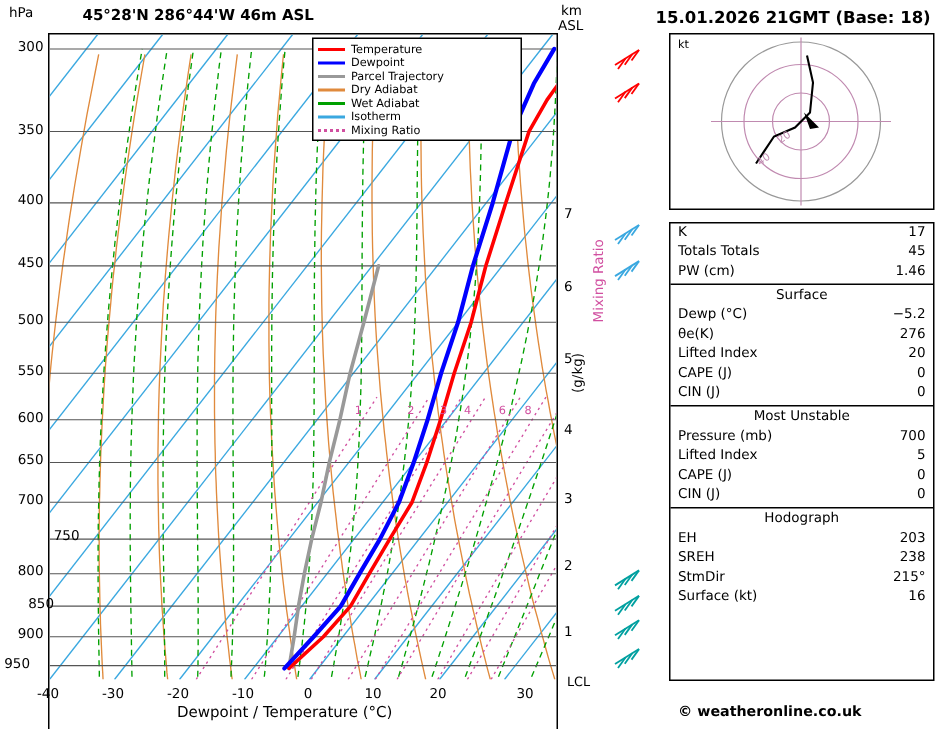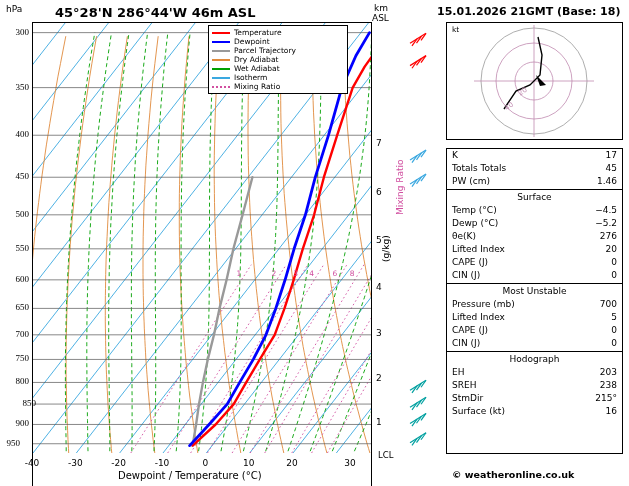--- a/index.html
+++ b/index.html
@@ -8,21 +8,21 @@
     background:#ffffff;
     font-family:"DejaVu Sans", sans-serif;
     font-size:9px;
     color:#000;
     position:relative;
     overflow:hidden;
   }
   .abs{position:absolute;}
   
   #hpa-label{left:6px;top:4px;font-size:9px;}
-  #station-title{left:55px;top:5px;font-size:13px;font-weight:bold;}
+  #station-title{left:55px;top:5px;font-size:10px;font-weight:bold;}
   #km-label{left:374px;top:3px;font-size:9px;}
   #asl-label{left:372px;top:13px;font-size:9px;}
   #date-title{left:437px;top:5px;font-size:11px;font-weight:bold;}
   
   #skew-frame{
     left:32px;top:22px;width:340px;height:485px;
     border:1px solid #000;box-sizing:border-box;
     background:#fff;overflow:hidden;padding-left:19px;
   }
   #skew-svg{position:absolute;left:0;top:0;}
@@ -30,21 +30,21 @@
   #legend{
     position:absolute;left:175px;top:2px;width:140px;
     background:#fff;border:1px solid #000;
     padding:2px 3px;box-sizing:border-box;
     font-size:7.5px;line-height:9.2px;
   }
   .leg-row{display:flex;align-items:center;height:9px;}
   .leg-swatch{width:18px;height:0;border-top-width:2px;border-top-style:solid;margin-right:4px;}
   .leg-label{white-space:nowrap;}
   
-  .ylab{position:absolute;right:0;transform:translateY(-50%);font-size:9px;text-align:right;width:28px;font-family:Liberation Serif, serif;}
+  .ylab{position:absolute;right:0;transform:translateY(-50%);font-size:9px;text-align:right;width:28px;}
   
   .xlab{position:absolute;transform:translateX(-50%);font-size:9px;}
   
   .kmlab{position:absolute;font-size:9px;}
   
   .mixnum{position:absolute;font-size:7.5px;color:#d14fa0;}
   #mix-axis-label{
     position:absolute;left:395px;top:215px;font-size:9px;color:#d14fa0;
     transform:rotate(-90deg);transform-origin:left top;white-space:nowrap;
   }
@@ -222,21 +222,21 @@
 <div id="ylabels">
     <div class="ylab" style="top: 31.6396px; left: 0px; width: 29px;">300</div>
     <div class="ylab" style="top: 86.6166px; left: 0px; width: 29px;">350</div>
     <div class="ylab" style="top: 134.24px; left: 0px; width: 29px;">400</div>
     <div class="ylab" style="top: 176.246px; left: 0px; width: 29px;">450</div>
     <div class="ylab" style="top: 213.823px; left: 0px; width: 29px;">500</div>
     <div class="ylab" style="top: 247.814px; left: 0px; width: 29px;">550</div>
     <div class="ylab" style="top: 278.846px; left: 0px; width: 29px;">600</div>
     <div class="ylab" style="top: 307.393px; left: 0px; width: 29px;">650</div>
     <div class="ylab" style="top: 333.823px; left: 0px; width: 29px;">700</div>
-    <div class="ylab" style="top: 358.429px; left: 0px; width: 29px;">750</div>
+    <div class="ylab" style="top: 358.429px; left: 0px; width: 29px; padding-left: 24px;">750</div>
     <div class="ylab" style="top: 381.447px; left: 0px; width: 29px;">800</div>
     <div class="ylab" style="top: 403.068px; left: 0px; width: 36px;">850</div>
     <div class="ylab" style="top: 423.453px; left: 0px; width: 29px;">900</div>
     <div class="ylab" style="top: 442.736px; left: 0px; width: 20px;">950</div>
   </div>
 
 <div id="xlabels">
     <div class="xlab" style="left: 32px; top: 458px;">-40</div>
     <div class="xlab" style="left: 75.3333px; top: 458px;">-30</div>
     <div class="xlab" style="left: 118.667px; top: 458px;">-20</div>
@@ -333,24 +333,20 @@
     </div>
     <div class="trow">
       <span class="k">PW (cm)</span>
       <span class="v">1.46</span>
     </div>
   </div>
   <div class="tdiv"></div>
   <div class="thead">Surface</div>
   <div class="tsec">
     <div class="trow">
-      <span class="k">Temp (°C)</span>
-      <span class="v">−4.5</span>
-    </div>
-    <div class="trow">
       <span class="k">Dewp (°C)</span>
       <span class="v">−5.2</span>
     </div>
     <div class="trow">
       <span class="k">θe(K)</span>
       <span class="v">276</span>
     </div>
     <div class="trow">
       <span class="k">Lifted Index</span>
       <span class="v">20</span>

